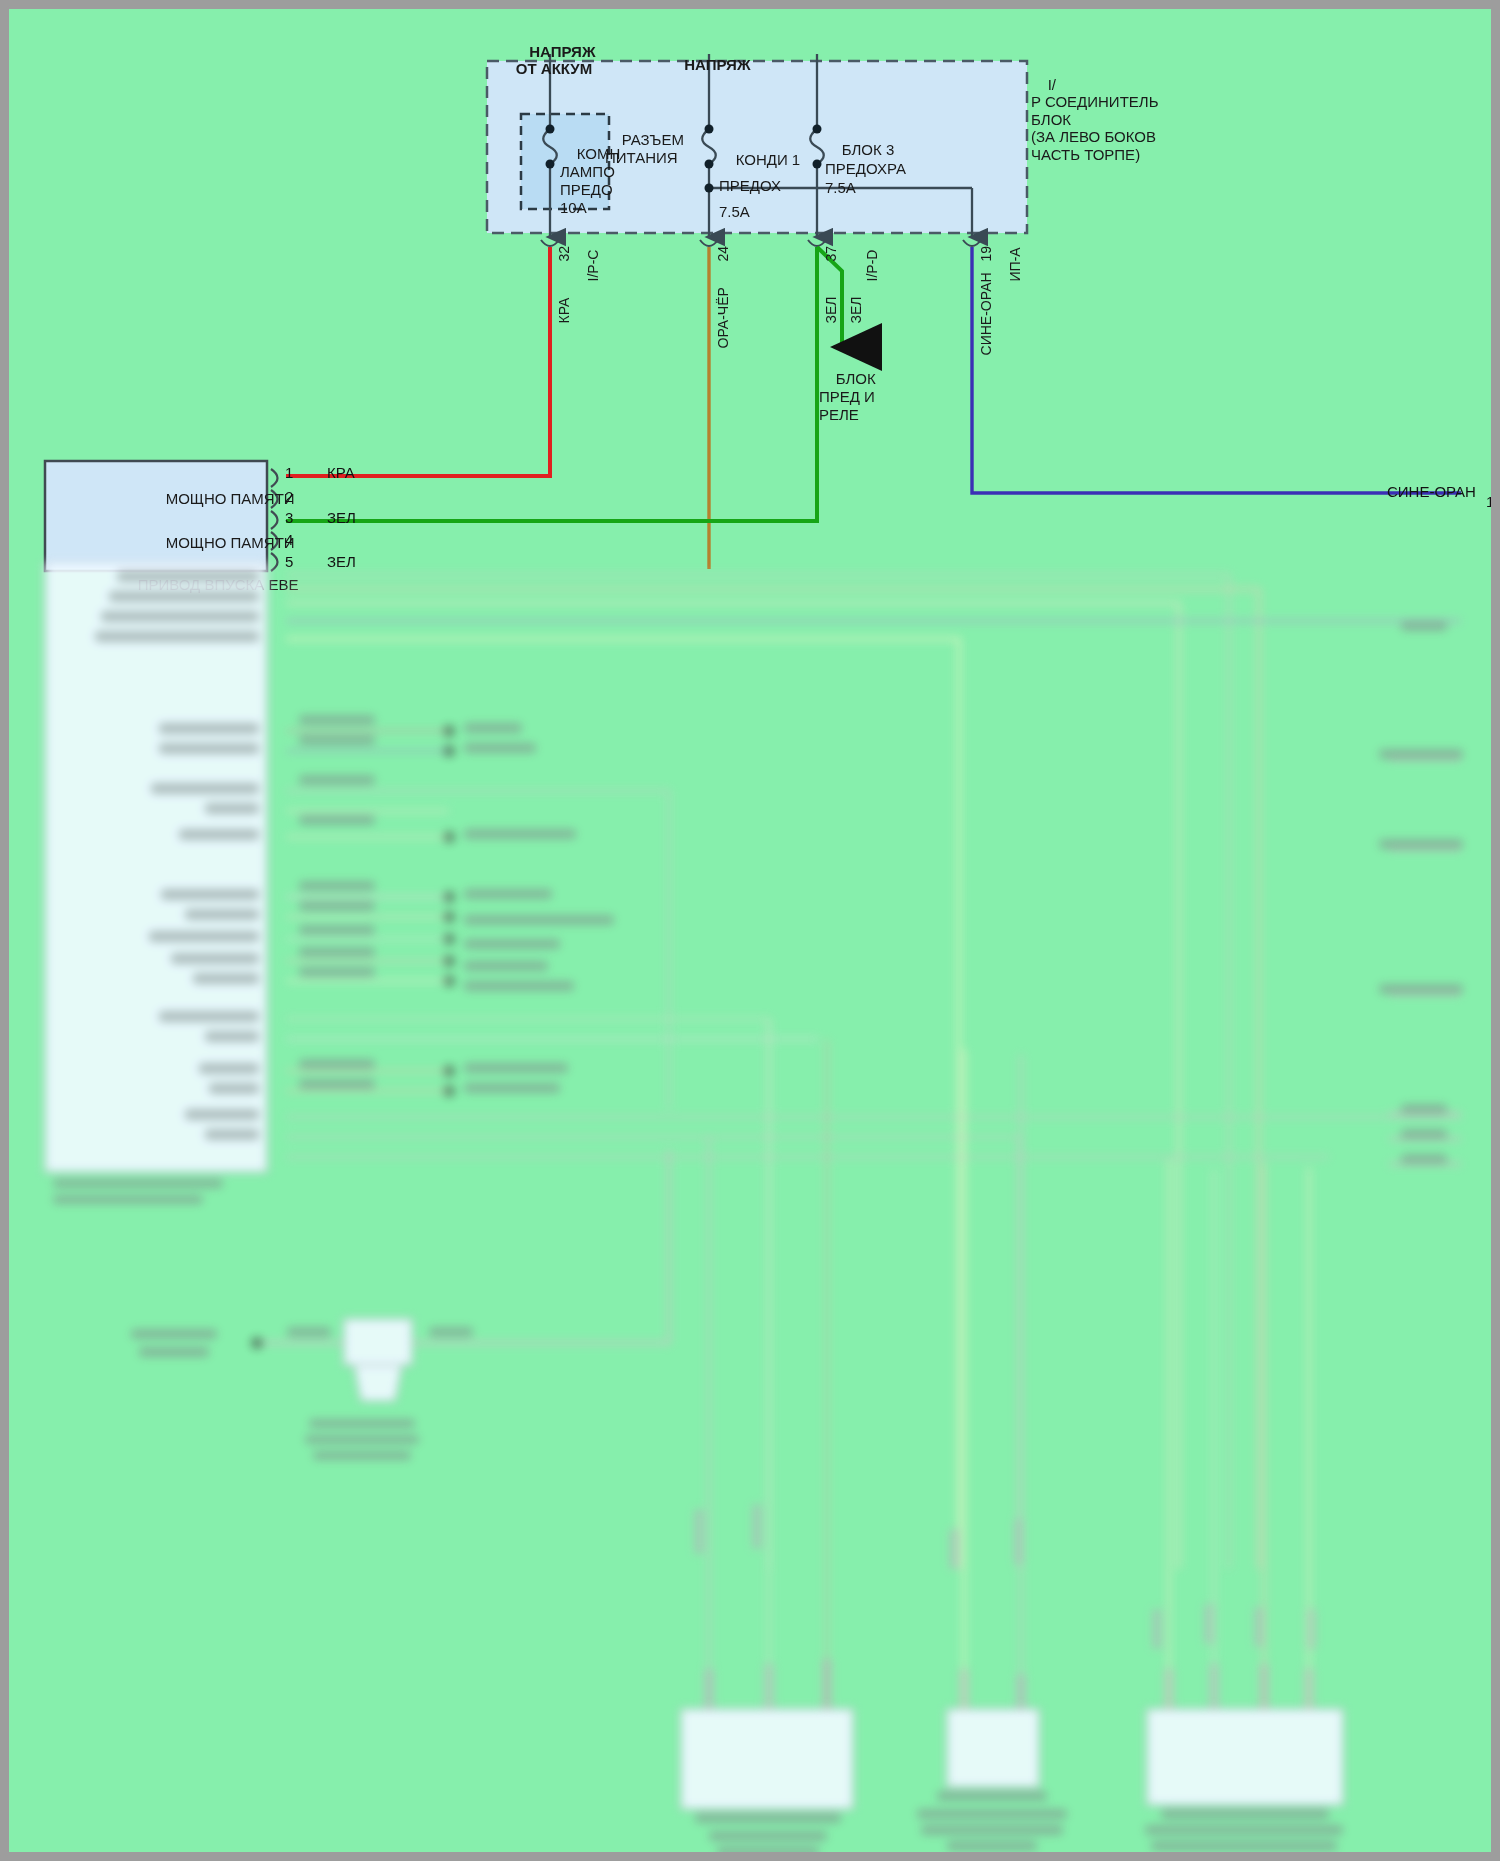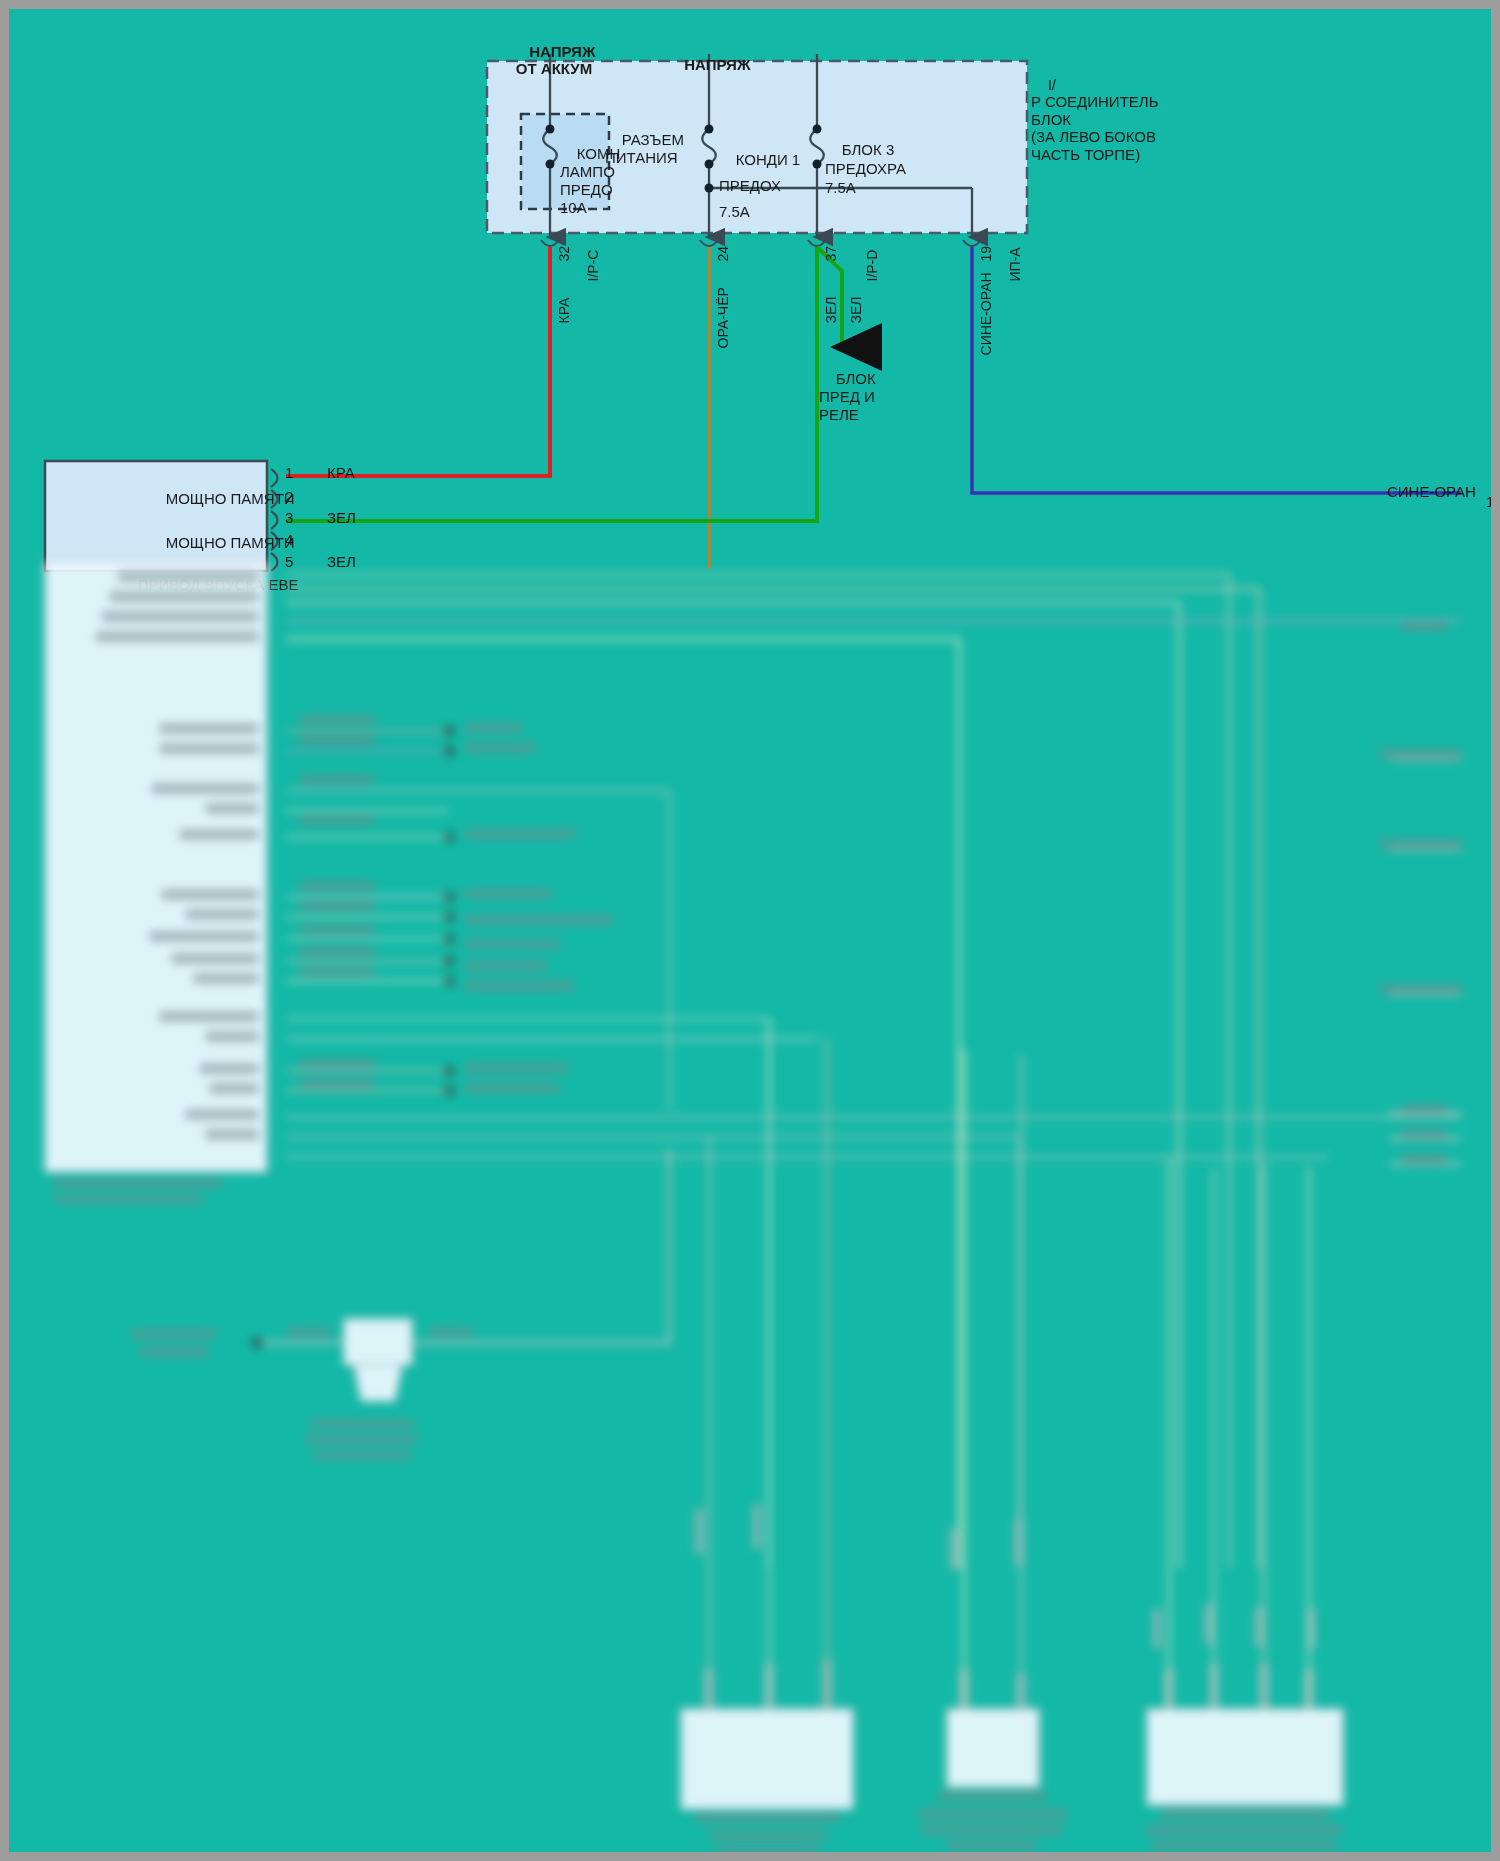--- a/index.html
+++ b/index.html
@@ -1,19 +1,19 @@
 <!DOCTYPE html>
 <html><head>
 <meta charset="utf-8">
 <style>
   html,body{margin:0;padding:0;background:#9a9a9a;}
   body{font-family:"Liberation Sans",sans-serif;}
   #page{
     position:relative;width:1500px;height:1861px;
-    background:#14b8a6;overflow:hidden;
+    background:#86efac;overflow:hidden;
     border:9px solid #9d9d9d;box-sizing:border-box;
   }
   #canvas{position:absolute;left:0;top:0;width:1500px;height:1861px;}
   .lbl{position:absolute;white-space:pre;color:#1a1a1a;font-size:15px;line-height:17px;}
   .lbl.c{text-align:center;}
   .vert{position:absolute;white-space:pre;color:#1a1a1a;font-size:14px;
         transform-origin:0 0;transform:rotate(-90deg);}
   
   #blurlayer{
     position:absolute;left:0;top:553px;width:1500px;height:1308px;

